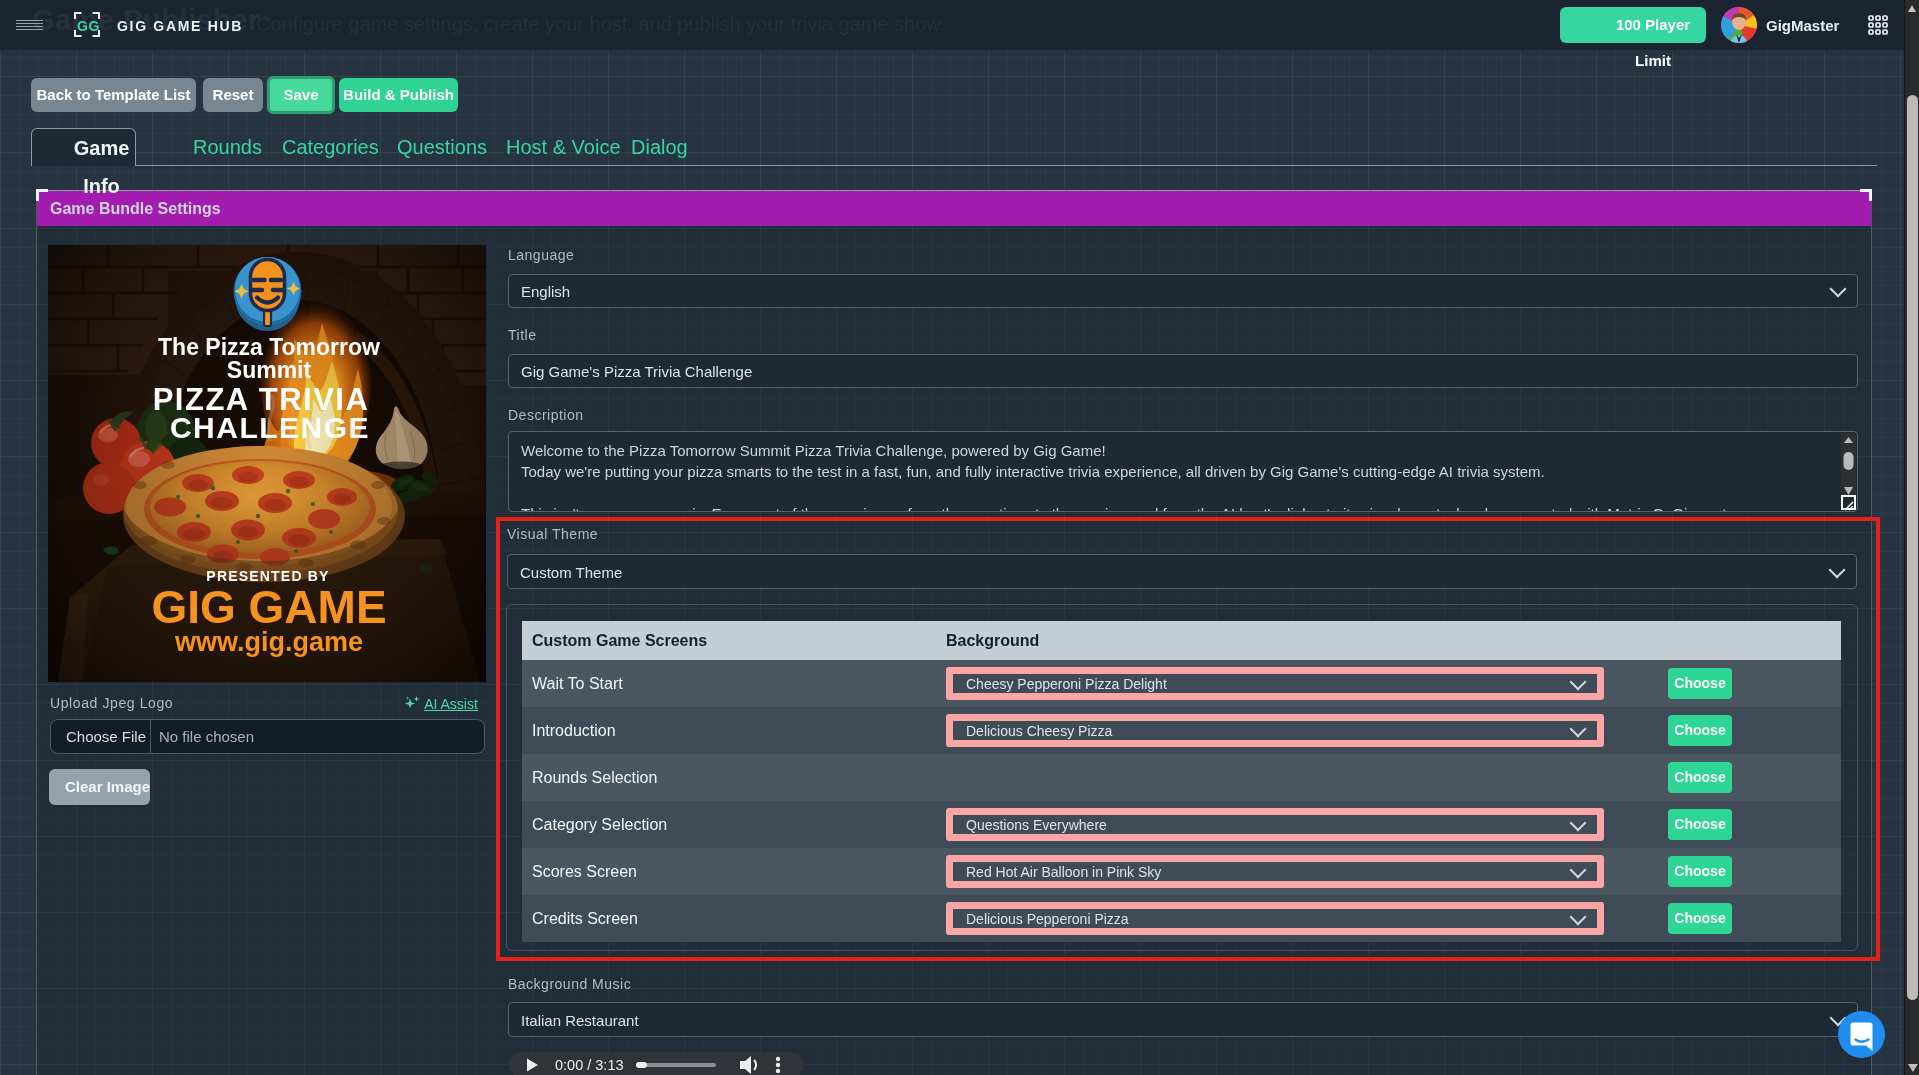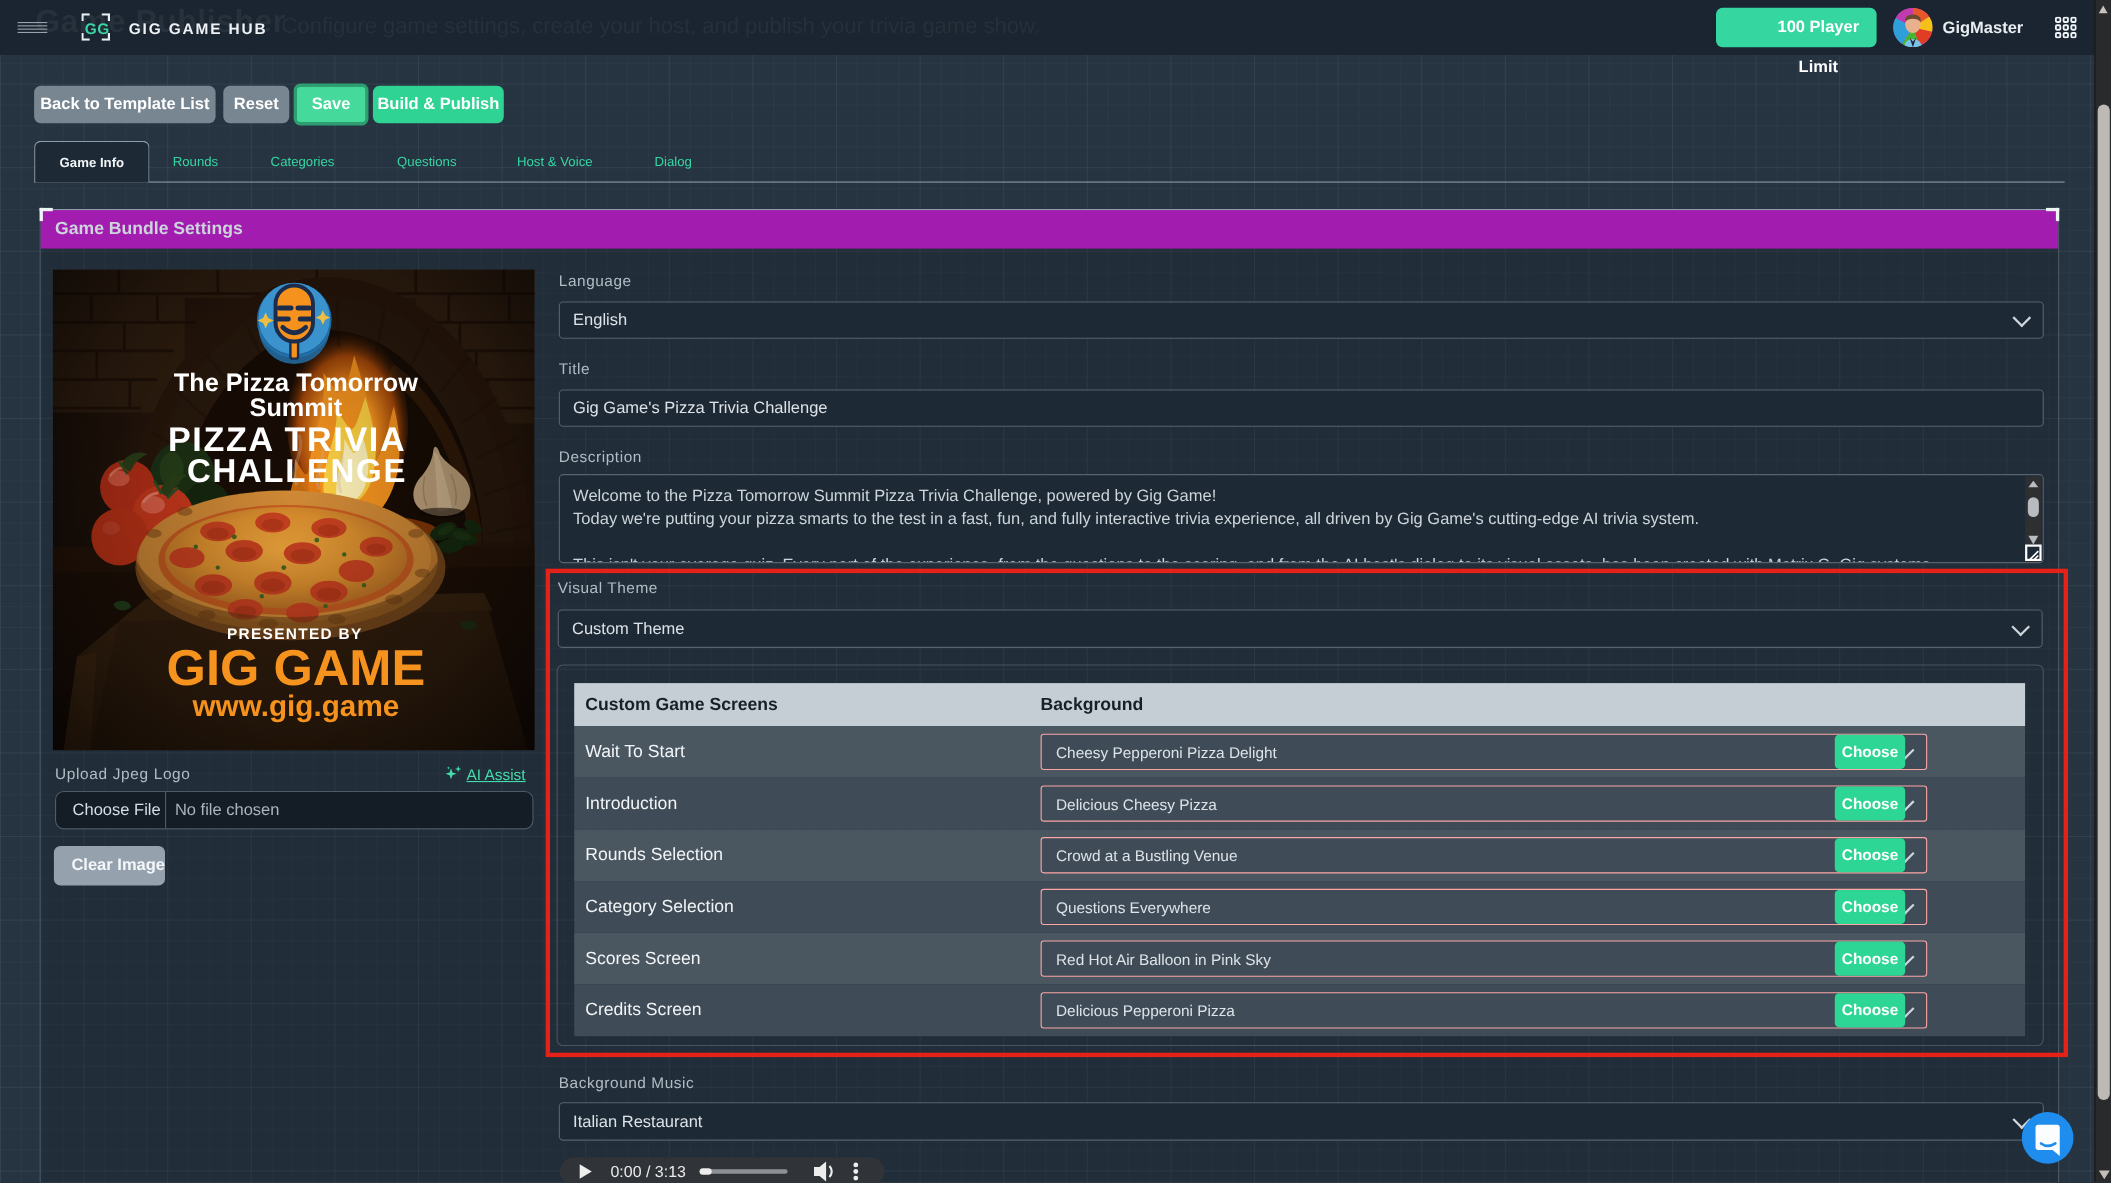--- a/index.html
+++ b/index.html
@@ -35,21 +35,21 @@
 
 .tbtn { position:absolute; top:53px; height:34px; border-radius:6px; color:#fff; font-size:15px; font-weight:bold; text-align:center;margin-top:25px; }
 #btn-back { left:31px; width:165px; background:#788692; line-height:34px; }
 #btn-reset { left:203px; width:60px; background:#788692; line-height:34px; }
 #btn-save { left:267px; width:68px; height:38px; top:51px; background:#45d99c; border:3px solid #2e9e70; line-height:32px; }
 #btn-build { left:339px; width:119px; background:#2fd494; line-height:34px; }
 
 
 #tabs { position:absolute; left:0; top:128px; width:1919px; height:38px; }
 #tabline { position:absolute; left:31px; top:165px; width:1846px; height:1px; background:#8e9ba6; }
-.tab { position:absolute; top:0; height:38px; font-size:12px; color:#36d6a4; line-height:38px; }
+.tab { position:absolute; top:0; height:38px; font-size:20px; color:#36d6a4; line-height:38px;padding-left:36px; }
 #tab-active { left:31px; width:105px; background:#1d2935; border:1px solid #8e9ba6; border-bottom:none; border-radius:6px 6px 0 0; color:#f2f5f8; font-weight:bold; text-align:center; z-index:2; }
 
 
 #panel { position:absolute; left:36px; top:190px; width:1836px; height:886px; border:1px solid #4e5b67; border-top:none; background:#223039; background:rgba(18,28,36,0.25); }
 #panel-head { position:absolute; left:0; top:0; width:100%; height:36px; background:#a21caf; border-top:1px solid #8e9ba6; line-height:36px; padding-left:13px; font-size:16px; font-weight:bold; color:#ccd5dc; }
 .corner { position:absolute; width:12px; height:12px; z-index:5; }
 #corner-tl { left:-1px; top:-1px; border-left:3px solid #eef3f6; border-top:3px solid #eef3f6; }
 #corner-tr { right:-1px; top:-1px; border-right:3px solid #eef3f6; border-top:3px solid #eef3f6; }
 
 
@@ -80,21 +80,21 @@
 #redbox { position:absolute; left:459px; top:327px; width:1384px; height:444px; border:4px solid #e62117; z-index:10; pointer-events:none; }
 
 
 #subpanel { position:absolute; left:469px; top:414px; width:1352px; height:347px; border:1px solid #49565f; border-radius:6px; }
 #ctable { position:absolute; left:485px; top:431px; width:1319px; }
 .trow { position:absolute; left:0; width:1319px; }
 .thead { background:#c6ced5; }
 .rA { background:#4a5761; }
 .rB { background:#3f4b56; }
 .rlabel { position:absolute; left:10px; top:50%; transform:translateY(-50%); font-size:16px; color:#f2f5f7; }
-.rsel { position:absolute; left:424px; background:#3f4c58; border:1px solid #fca5a5; border-radius:3px; height:33px; width:806px; }
+.rsel { position:absolute; left:424px; background:#3f4c58; border:7px solid #fca5a5; border-radius:3px; height:33px; width:658px; }
 .rsel .txt { position:absolute; left:13px; top:50%; transform:translateY(-50%); font-size:14px; color:#dde3e8; }
 .choose { position:absolute; left:1146px; width:64px; height:31px; background:#2ed695; border-radius:4px; color:#fff; font-size:14px; font-weight:bold; text-align:center; line-height:31px; }
 
 
 #audio { position:absolute; left:472px; top:862px; width:295px; height:26px; border-radius:13px; background:#303337; }
 
 
 #chat { position:absolute; left:1838px; top:1011px; width:47px; height:47px; border-radius:50%; background:#1f8ded; z-index:30; }
 
 
@@ -455,24 +455,20 @@
     <div class="trow rB" style="top:86px; height:47px;">
         <span class="rlabel">Introduction</span>
         <span class="rsel" style="top:7px;">
           <span class="txt">Delicious Cheesy Pizza</span>
           <span class="chev"></span>
         </span>
         <span class="choose" style="top:8px;">Choose</span>
       </div>
     <div class="trow rA" style="top:133px; height:47px;">
         <span class="rlabel">Rounds Selection</span>
-        <span class="rsel" style="top:7px;">
-          <span class="txt">Crowd at a Bustling Venue</span>
-          <span class="chev"></span>
-        </span>
         <span class="choose" style="top:8px;">Choose</span>
       </div>
     <div class="trow rB" style="top:180px; height:47px;">
         <span class="rlabel">Category Selection</span>
         <span class="rsel" style="top:7px;">
           <span class="txt">Questions Everywhere</span>
           <span class="chev"></span>
         </span>
         <span class="choose" style="top:8px;">Choose</span>
       </div>

